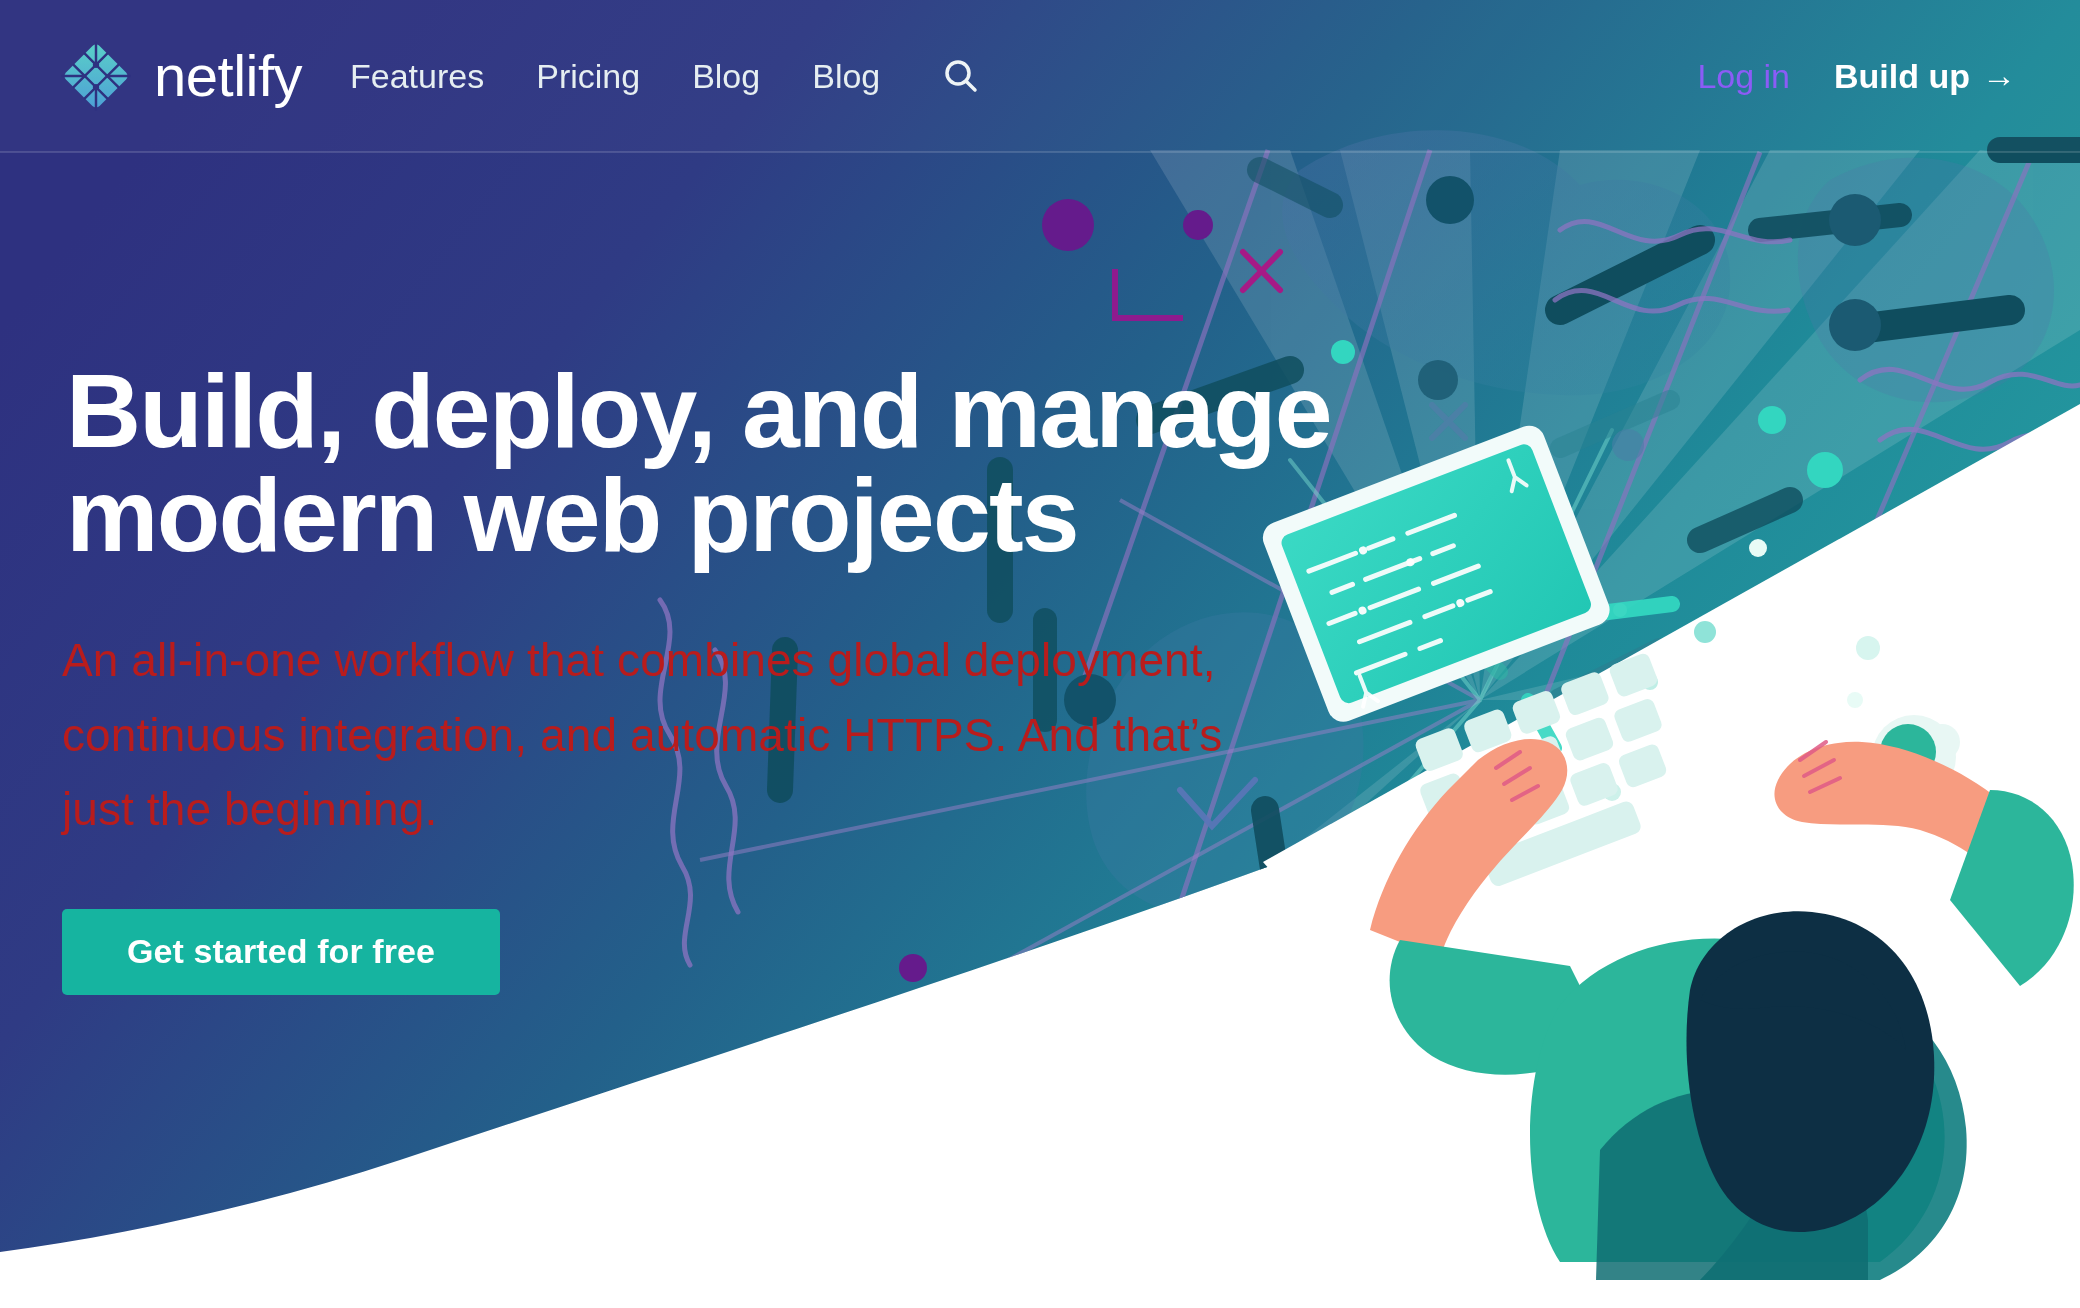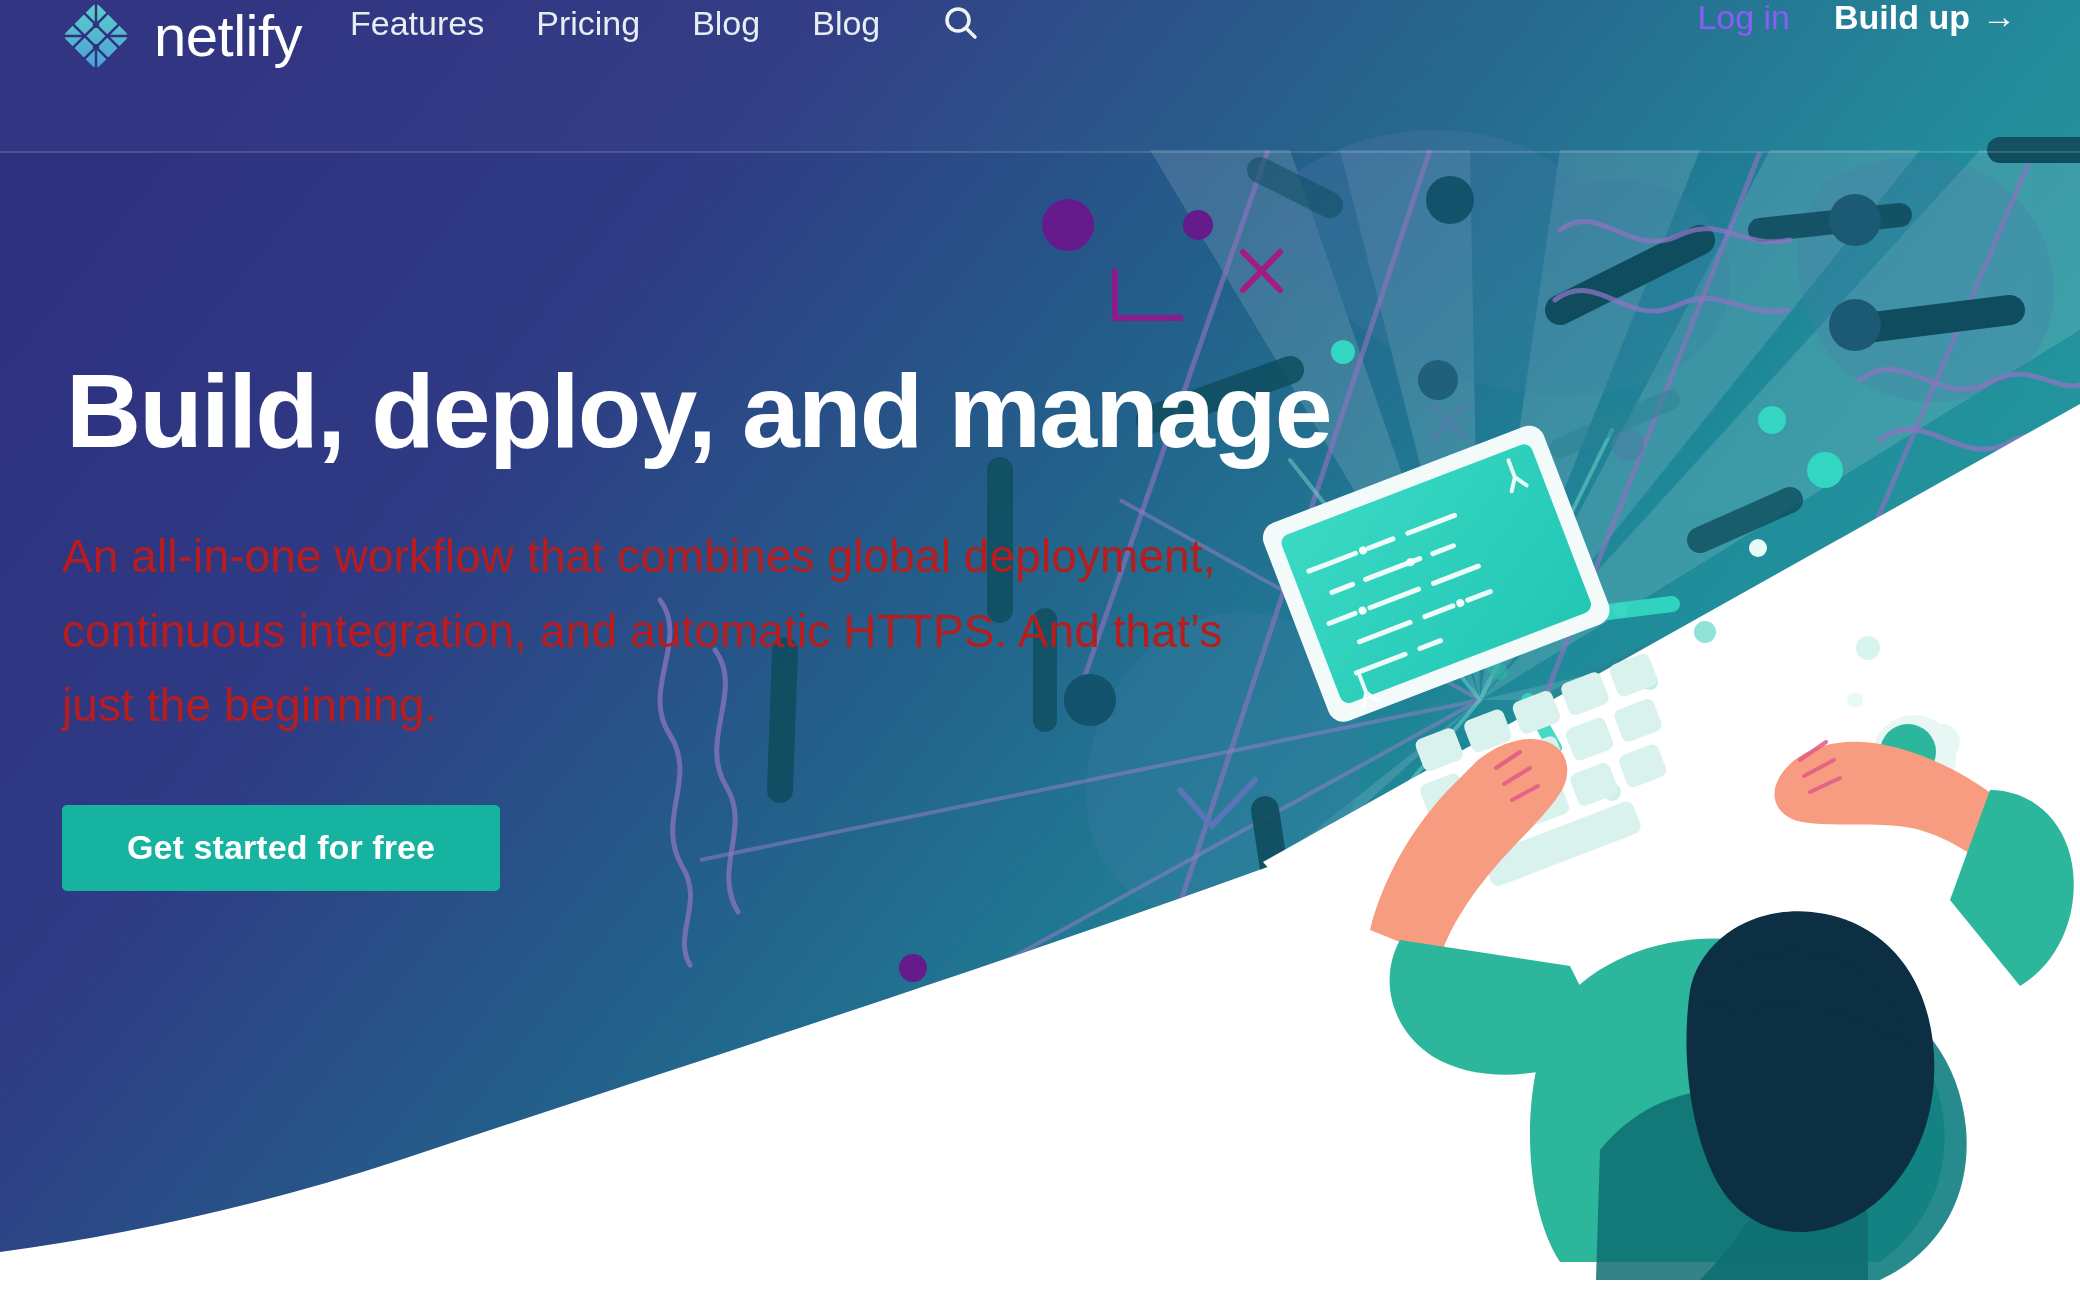--- a/index.html
+++ b/index.html
@@ -11,21 +11,21 @@
   }
   .page{position:relative;width:2080px;height:1308px;overflow:hidden;background:#fff;}
 
   
   .hero-bg{position:absolute;inset:0;width:2080px;height:1308px;}
   .hero-svg{position:absolute;top:0;left:0;width:2080px;height:1308px;display:block;}
 
   
   .navbar{
     position:absolute;top:0;left:0;width:2080px;height:152px;
-    display:flex;align-items:flex-start;
+    display:flex;align-items:center;
     box-sizing:border-box;padding:0 64px 0 60px;
     z-index:40;
     border-radius:17px;
   }
   .nav-divider{
     position:absolute;top:151px;left:0;width:2080px;height:2px;
     background:rgba(255,255,255,0.14);z-index:39;
   }
   .brand{display:flex;align-items:center;gap:22px;text-decoration:none;}
   .brand-logo{width:72px;height:72px;display:block;}
@@ -403,18 +403,19 @@
       <a class="nav-signup" href="#">
         <span>Build up</span>
         <span class="arrow-glyph">→</span>
       </a>
     </div>
   </nav>
 
   <div class="hero-content">
     <h1 class="hero-title">
       <span class="tl">Build, deploy, and manage</span>
+      <span class="tl">modern web projects</span>
     </h1>
     <p class="hero-sub">An all-in-one workflow that combines global deployment, continuous integration, and automatic HTTPS. And that’s just the beginning.</p>
     <button class="cta">Get started for free</button>
   </div>
 
 </div>
 
 </body></html>

